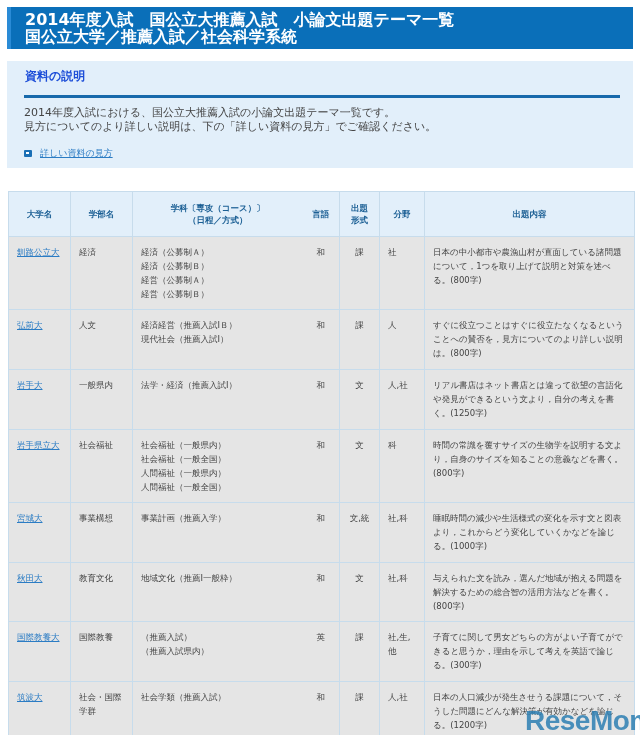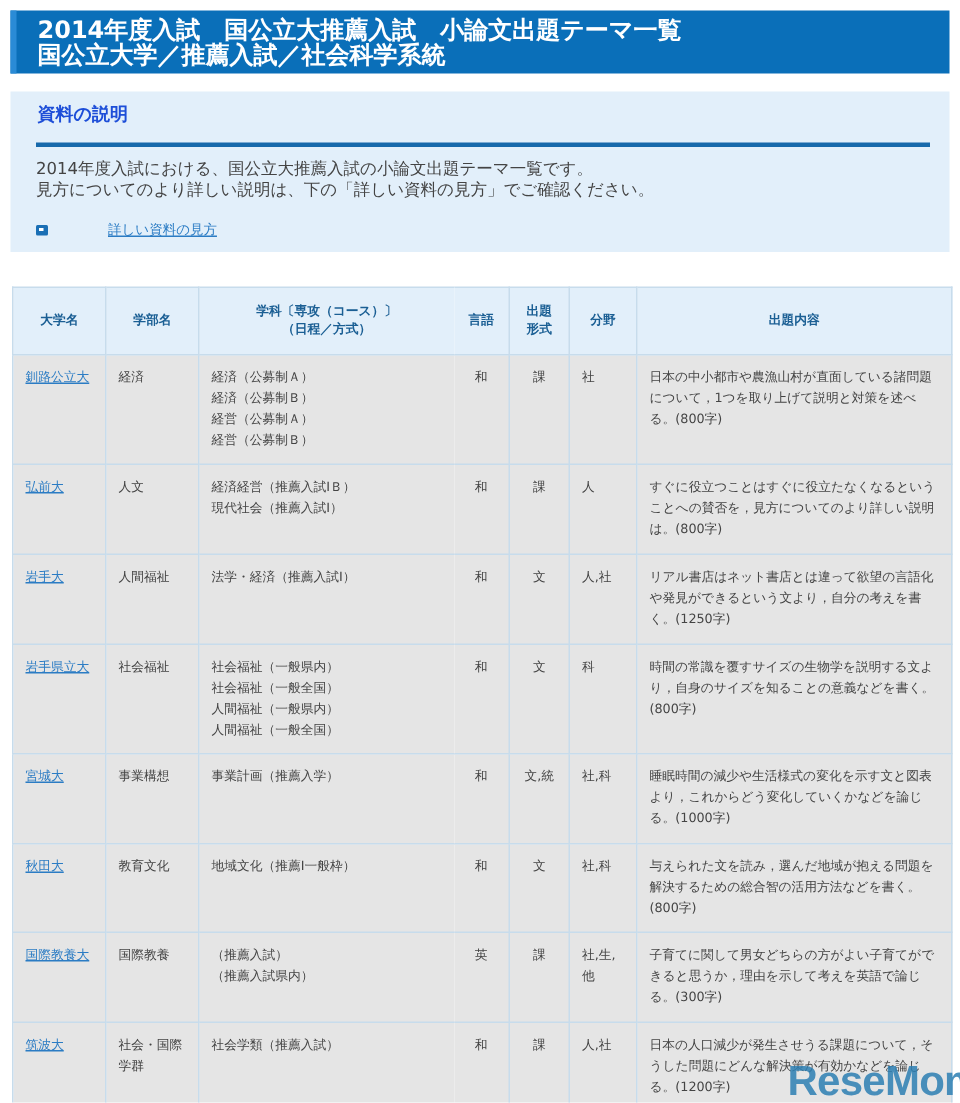--- a/index.html
+++ b/index.html
@@ -6,21 +6,21 @@
   body { width:640px; height:735px; overflow:hidden; font-family:"DejaVu Sans", sans-serif; color:#333; position:relative; }
   .title-bar { position:absolute; left:7px; top:7px; width:626px; height:42px; background:#0a6fb9; border-left:4px solid #2a8bd6; box-sizing:border-box; padding:4px 0 0 14px; }
   .title-bar .line { color:#ffffff; font-weight:bold; font-size:16px; line-height:17px; white-space:nowrap; }
   .info-box { position:absolute; left:7px; top:61px; width:626px; height:107px; background:#e2effa; box-sizing:border-box; }
   .info-title { position:absolute; left:18px; top:7px; color:#1d4ed8; font-weight:bold; font-size:12px; }
   .info-rule { position:absolute; left:17px; top:34px; width:596px; height:3px; background:#1769ab; }
   .info-text { position:absolute; left:17px; top:45px; font-size:11px; line-height:14px; color:#444; white-space:nowrap; }
   .info-link { position:absolute; left:17px; top:86px; font-size:9px; display:flex; align-items:center; }
   .info-link .icon { width:8px; height:7px; background:#1a6fb5; border-radius:1px; margin-right:8px; position:relative; }
   .info-link .icon::after { content:""; position:absolute; left:2px; top:2px; width:3px; height:2px; background:#fff; }
-  .info-link a { color:#2b7cc4; text-decoration:underline;margin-left:32px; }
+  .info-link a { color:#2b7cc4; text-decoration:underline; }
   table.themes { position:absolute; left:8px; top:191px; width:626px; border-collapse:collapse; font-size:8.5px; table-layout:fixed; }
   table.themes th { background:#e2effa; color:#1b5f94; font-weight:bold; height:42px; text-align:center; border:1px solid #c7dcec; font-size:8.5px; line-height:12px; }
   table.themes td { background:#e5e5e5; border:1px solid #c7dcec; vertical-align:top; padding:8px 8px; line-height:14px; color:#444; }
   table.themes th.no-right, table.themes td.no-right { border-right:none; }
   table.themes th.no-left, table.themes td.no-left { border-left:none; }
   table.themes td.center { text-align:center; }
   table.themes a { color:#2b7cc4; text-decoration:underline; }
   .watermark { position:absolute; left:525px; top:705px; font-size:28px; font-weight:bold; color:#2d7fb3; opacity:0.85; font-family:"Liberation Sans", sans-serif; letter-spacing:-0.5px; }
   .watermark .dot { color:#999; }
 </style>
@@ -94,21 +94,21 @@
         <div>経済経営（推薦入試ⅠＢ）</div>
         <div>現代社会（推薦入試Ⅰ）</div>
       </td>
       <td class="no-left center">和</td>
       <td class="center">課</td>
       <td>人</td>
       <td>すぐに役立つことはすぐに役立たなくなるということへの賛否を，見方についてのより詳しい説明は。(800字)</td>
     </tr>
     <tr style="height:60px">
       <td><a href="#">岩手大</a></td>
-      <td>人間福祉</td>
+      <td>一般県内</td>
       <td class="no-right">
         <div>法学・経済（推薦入試Ⅰ）</div>
       </td>
       <td class="no-left center">和</td>
       <td class="center">文</td>
       <td>人,社</td>
       <td>リアル書店はネット書店とは違って欲望の言語化や発見ができるという文より，自分の考えを書く。(1250字)</td>
     </tr>
     <tr style="height:73px">
       <td><a href="#">岩手県立大</a></td>

